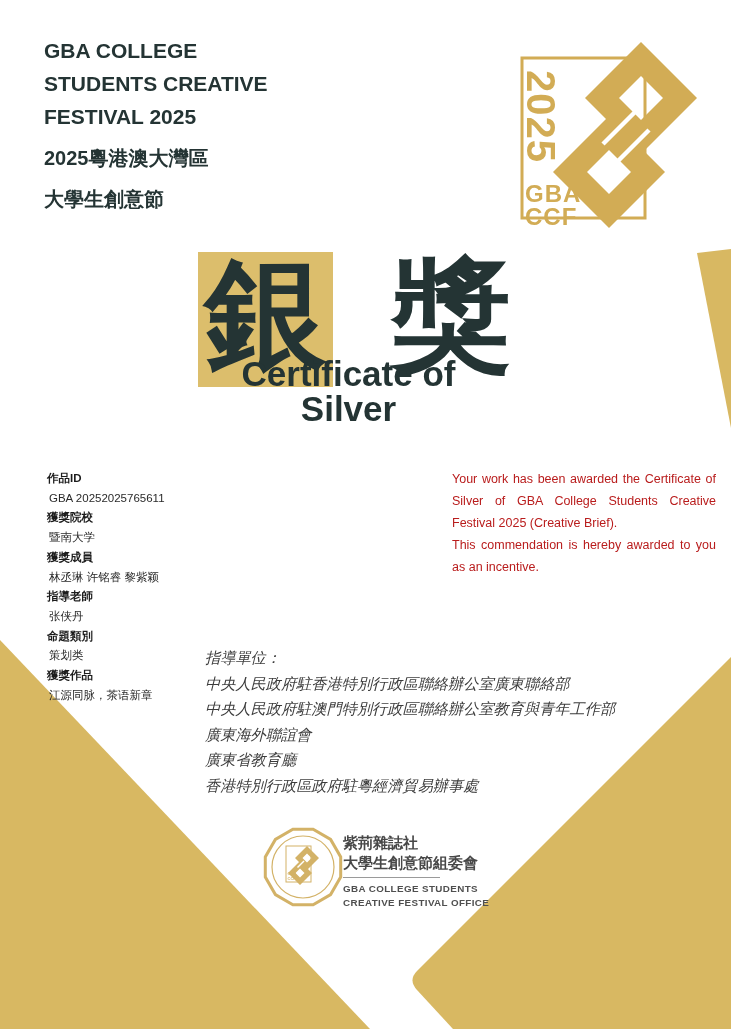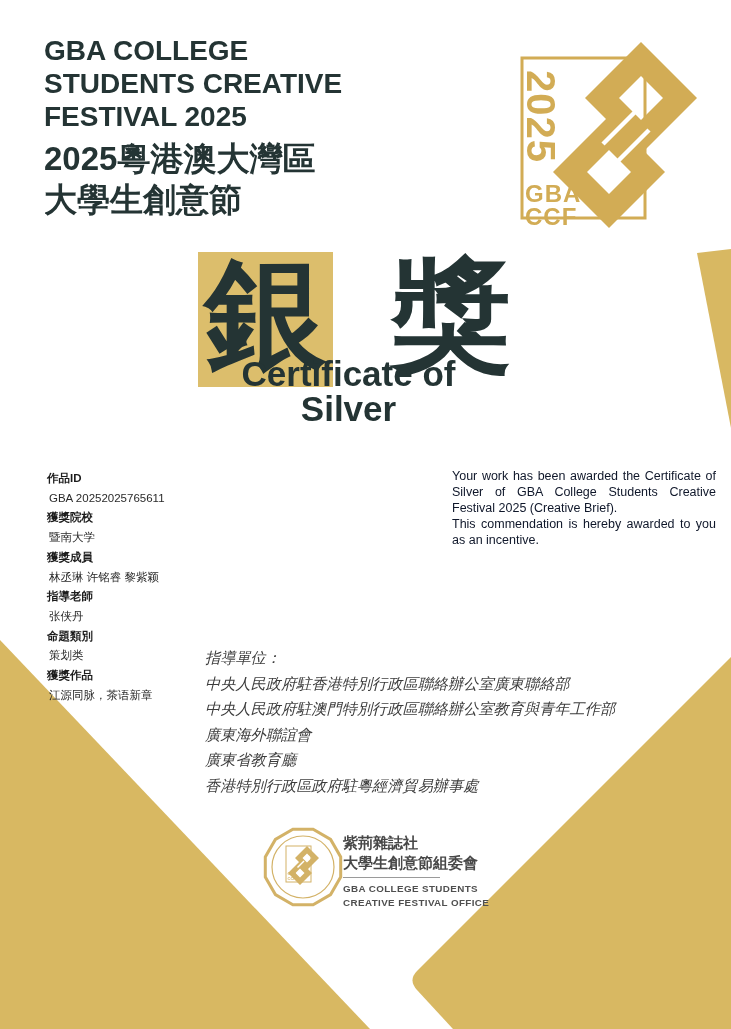--- a/index.html
+++ b/index.html
@@ -2,38 +2,38 @@
 <html><head>
 <meta charset="utf-8">
 <style>
   html,body{margin:0;padding:0;background:#ffffff;}
   .page{
     position:relative;width:731px;height:1029px;background:#ffffff;overflow:hidden;
     font-family:"Liberation Sans", sans-serif;
   }
   .abs{position:absolute;}
   
-  .title-en{left:44px;top:34px;font-size:28px;line-height:33px;font-weight:700;
+  .title-en{left:44px;top:34px;font-size:21px;line-height:33px;font-weight:700;
     color:#243434;letter-spacing:0px;}
-  .title-cn{left:44px;top:138px;font-size:33px;line-height:41px;font-weight:700;color:#243434;}
+  .title-cn{left:44px;top:138px;font-size:20px;line-height:41px;font-weight:700;color:#243434;}
   
   .gold-square{left:198px;top:252px;width:135px;height:135px;background:#DCBE6C;}
   .award-char{top:250px;font-size:122px;line-height:128px;font-weight:900;color:#243434;}
   .award-char.c1{left:205px;}
   .award-char.c2{left:390px;}
   .cert-en{left:200px;top:356px;width:297px;text-align:center;font-size:35px;line-height:35px;
     font-weight:700;color:#243434;}
   
   .details{left:47px;top:469px;font-size:11.5px;line-height:19.7px;color:#2a2a2a;}
   .details .row{display:flex;flex-direction:column;}
   .details .lbl{width:51px;font-weight:700;color:#1c1c1c;flex:none;}
   .details .val{margin-left:2px;}
   
-  .citation{left:452px;top:468px;width:264px;font-size:12.5px;line-height:16px;
-    color:#0f172a;text-align:justify;}
+  .citation{left:452px;top:468px;width:264px;font-size:12.5px;line-height:22px;
+    color:#b91c1c;text-align:justify;}
   .citation p{margin:0;}
   
   .organizers{left:205px;top:645px;font-size:15.2px;line-height:25.6px;color:#3c3c3c;font-weight:500;font-style:italic;}
   
   .footer-text{left:343px;top:833px;color:#474747;}
   .footer-cn{font-size:15px;line-height:19.5px;font-weight:600;}
   .footer-divider{width:97px;height:1px;background:#9a9a9a;margin:5px 0 4px 0;}
   .footer-en{font-size:9.8px;line-height:13.5px;font-weight:700;letter-spacing:0.4px;color:#4f4f4f;}
   .svg-abs{position:absolute;}
 </style>

